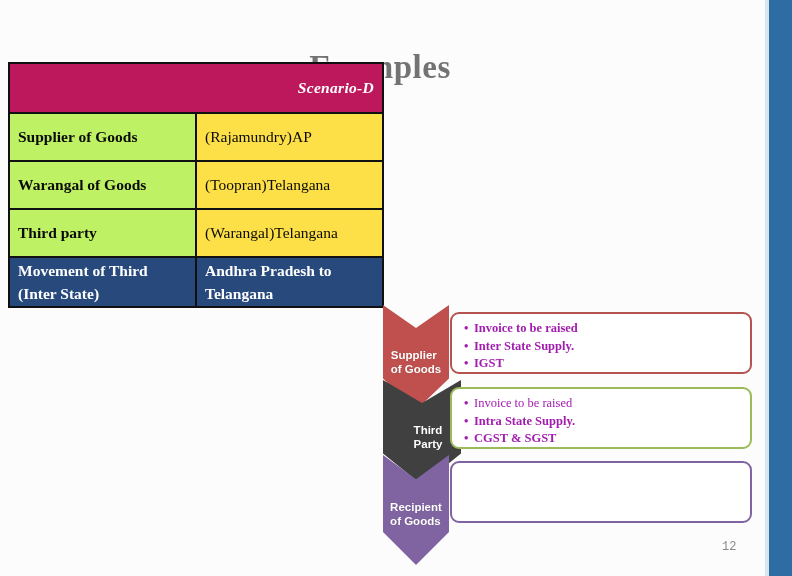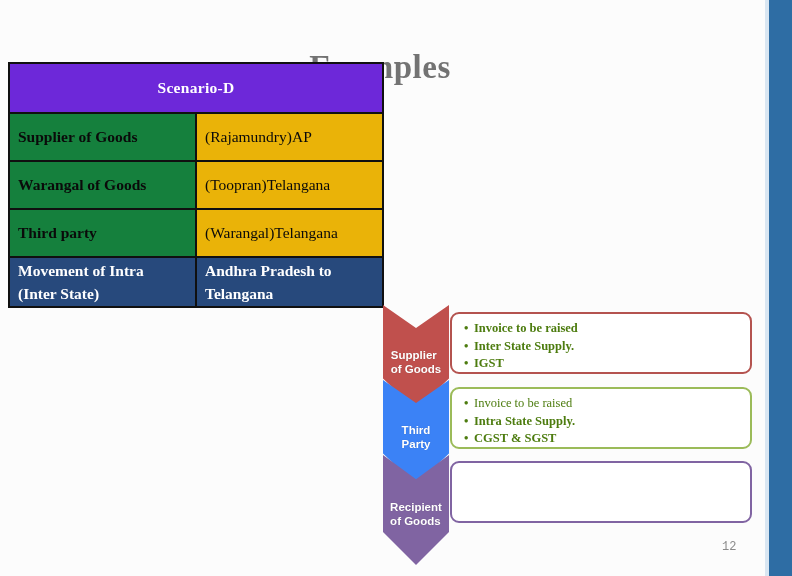--- a/index.html
+++ b/index.html
@@ -59,41 +59,42 @@
     table-layout: fixed;
   }
   #scenario-table td, #scenario-table th {
     border: 2px solid #101010;
     padding: 0 8px;
     font-family: "Liberation Serif", serif;
     font-size: 15.5px;
     vertical-align: middle;
   }
   .tbl-header-cell {
-    background: #6d28d9;
+    background: #be185d;
     color: #ffffff;
-    text-align: center;
+    text-align: right;
     font-weight: bold;
     font-size: 15px;
     height: 48px;
     letter-spacing: 0.3px;
+    font-style: italic;
   }
   .tbl-label {
     width: 193px;
     font-weight: bold;
     color: #0a0a0a;
     height: 46px;
-    background: #15803d;
+    background: #bef264;
   }
   .tbl-value {
     width: 175px;
     font-weight: normal;
     color: #0a0a0a;
     height: 46px;
-    background: #eab308;
+    background: #fde047;
   }
   .tbl-row-highlight .tbl-label,
   .tbl-row-highlight .tbl-value {
     background: #27497c;
     color: #ffffff;
     font-weight: bold;
     line-height: 23px;
     padding-top: 2px;
     padding-bottom: 2px;
     height: 48px;
@@ -123,21 +124,22 @@
     justify-content: center;
   }
   #chevron-supplier {
     top: 5px;
     height: 105px;
     background: #c0504d;
   }
   #chevron-third-party {
     top: 80px;
     height: 105px;
-    background: #3b82f6;
+    background: #404040;
+    padding-left: 12px;
   }
   #chevron-recipient {
     top: 155px;
     height: 110px;
     background: #8064a2;
   }
   .chevron-label {
     position: relative;
     top: 4px;
     text-shadow: 0 0 1px rgba(0,0,0,0.25);
@@ -169,21 +171,21 @@
   }
   .flow-list {
     margin: 0;
     padding: 0;
     list-style: none;
   }
   .flow-list li {
     font-family: "Liberation Serif", serif;
     font-size: 12.5px;
     line-height: 17.5px;
-    color: #4d7c0f;
+    color: #a21caf;
     font-weight: bold;
     white-space: nowrap;
   }
   .flow-list li.light {
     font-weight: normal;
   }
   .flow-list li::before {
     content: "\2022";
     display: inline-block;
     width: 10px;
@@ -220,21 +222,21 @@
   <tr>
     <td class="tbl-label">Warangal of Goods</td>
     <td class="tbl-value">(Toopran)Telangana</td>
   </tr>
   <tr>
     <td class="tbl-label">Third party</td>
     <td class="tbl-value">(Warangal)Telangana</td>
   </tr>
   <tr class="tbl-row-highlight">
     <td class="tbl-label">
-      <span>Movement of Intra</span><br>
+      <span>Movement of Third</span><br>
       <span>(Inter State)</span>
     </td>
     <td class="tbl-value">
       <span>Andhra Pradesh to</span><br>
       <span>Telangana</span>
     </td>
   </tr>
 </tbody>
   </table>
 

